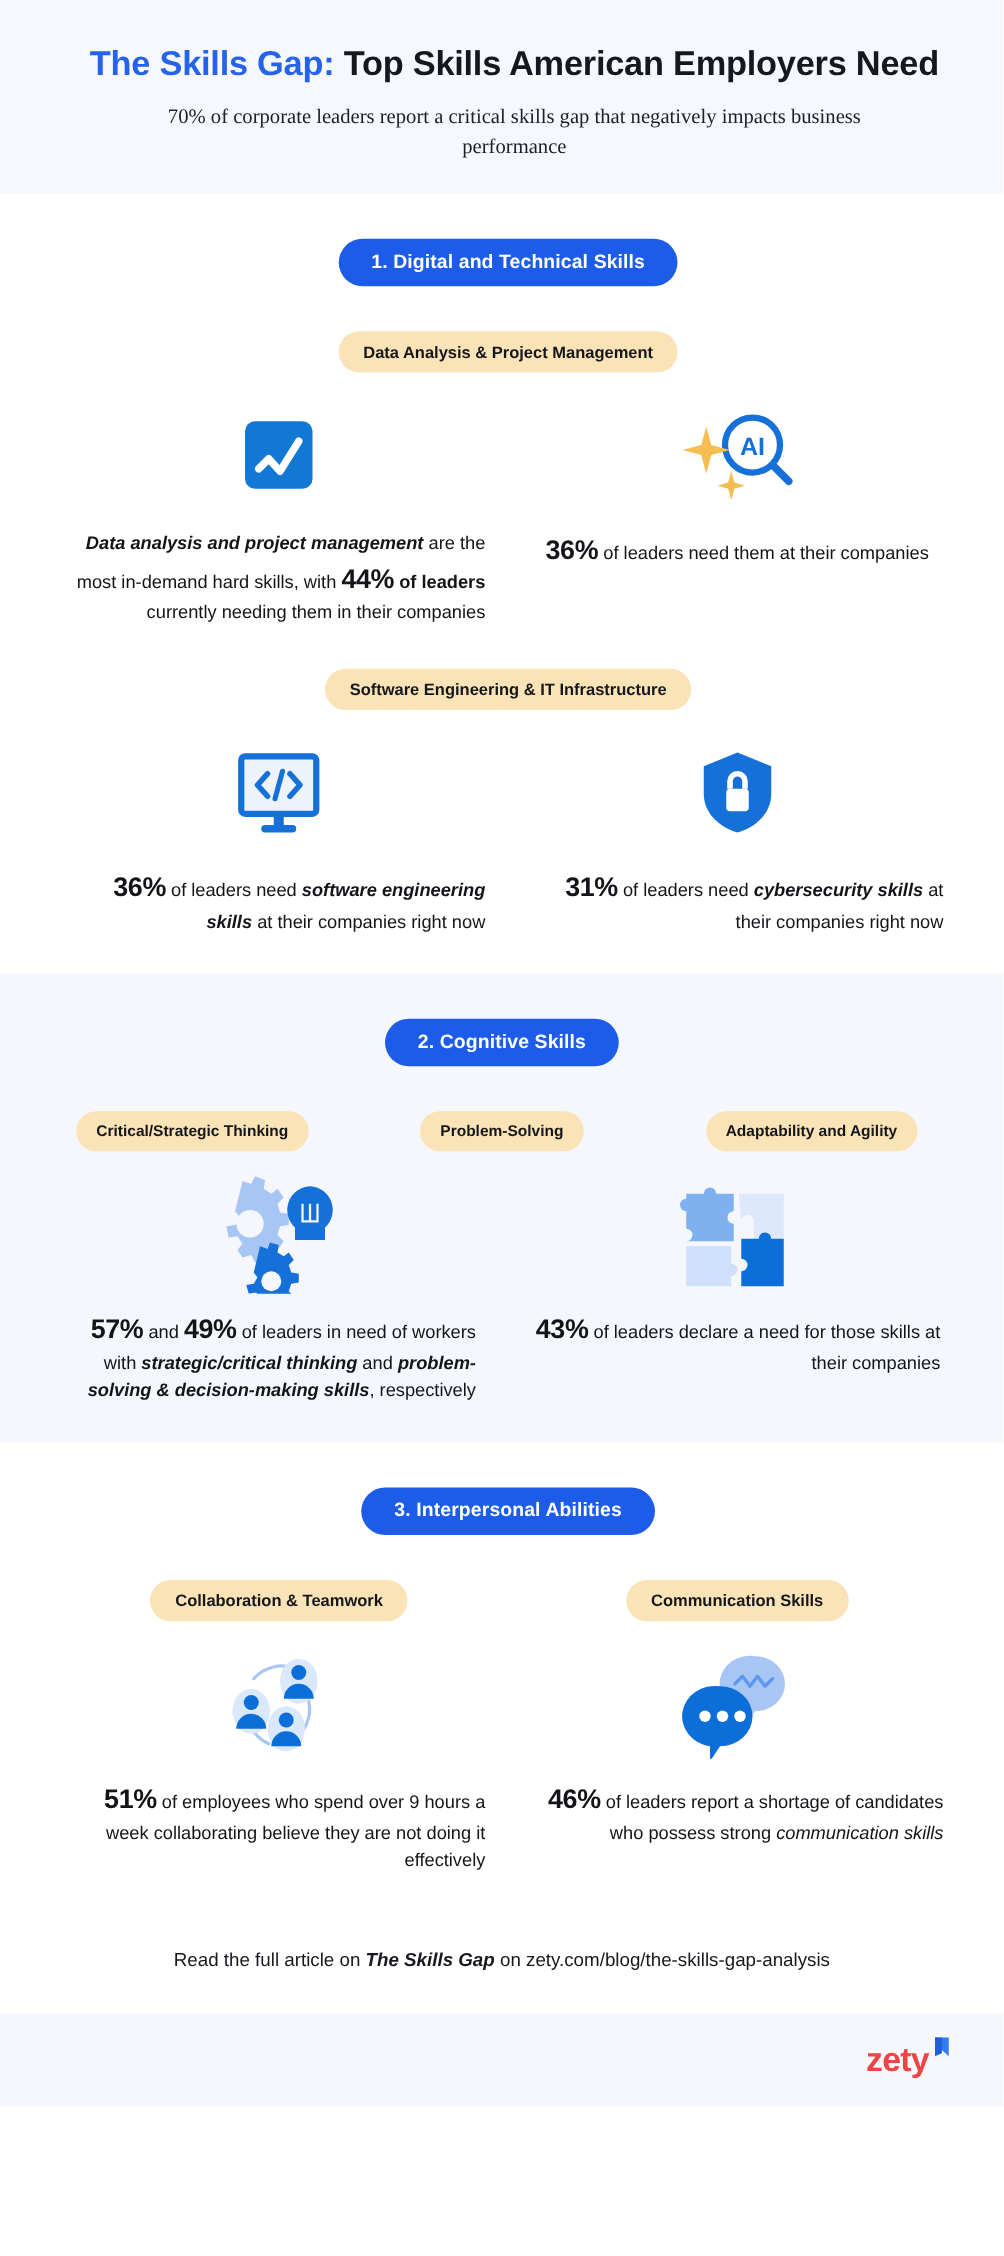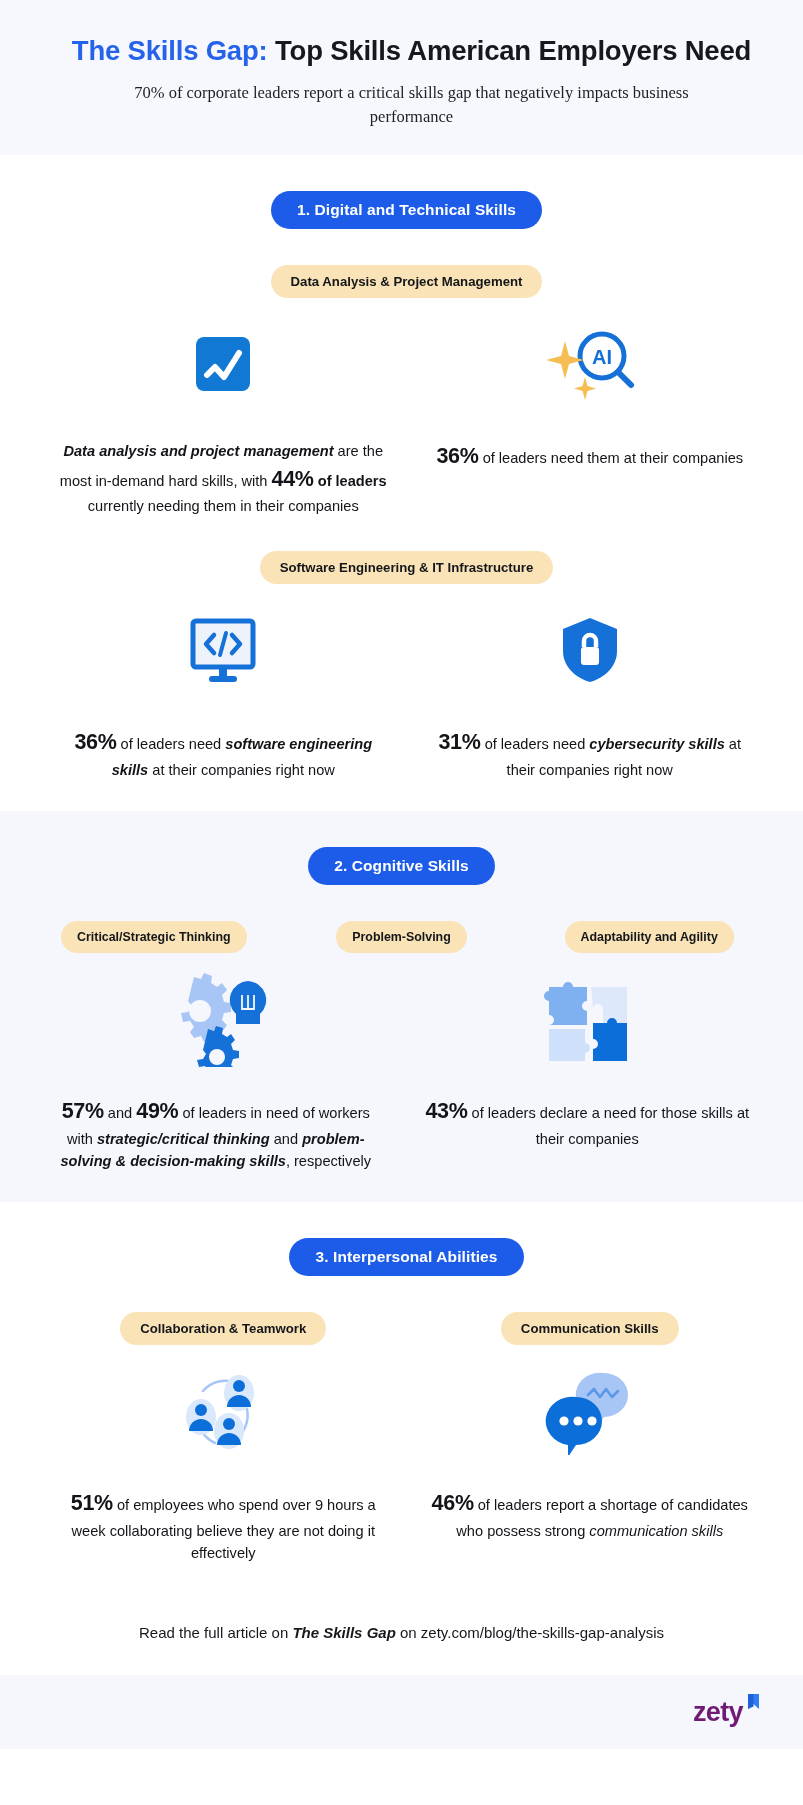--- a/index.html
+++ b/index.html
@@ -92,23 +92,22 @@
     height: 88px;
     display: flex;
     align-items: center;
     justify-content: center;
     margin-bottom: 16px;
   }
   .stat-text {
     font-size: 14.6px;
     line-height: 1.52;
     color: #121418;
-    text-align: center;
+    text-align: right;
     max-width: 330px;
-    margin-top: 16px;
   }
   .stat-text b { font-weight: 700; }
   .stat-text i { font-style: italic; font-weight: 700; }
   .stat-text .plain-i { font-style: italic; font-weight: 400; }
   .big {
     font-size: 21.5px;
     font-weight: 700;
     letter-spacing: -0.3px;
   }
 
@@ -127,21 +126,21 @@
     display: flex;
     align-items: center;
     justify-content: flex-end;
     padding-right: 42px;
   }
   .zety-logo {
     display: flex;
     align-items: flex-start;
     font-size: 27px;
     font-weight: 700;
-    color: #701a75;
+    color: #ef4444;
     letter-spacing: -0.6px;
   }
   .zety-flag { margin-left: 2px; margin-top: -4px; }
 </style>
 </head>
 <body>
 
 <div class="page">
 
   <div class="header">

